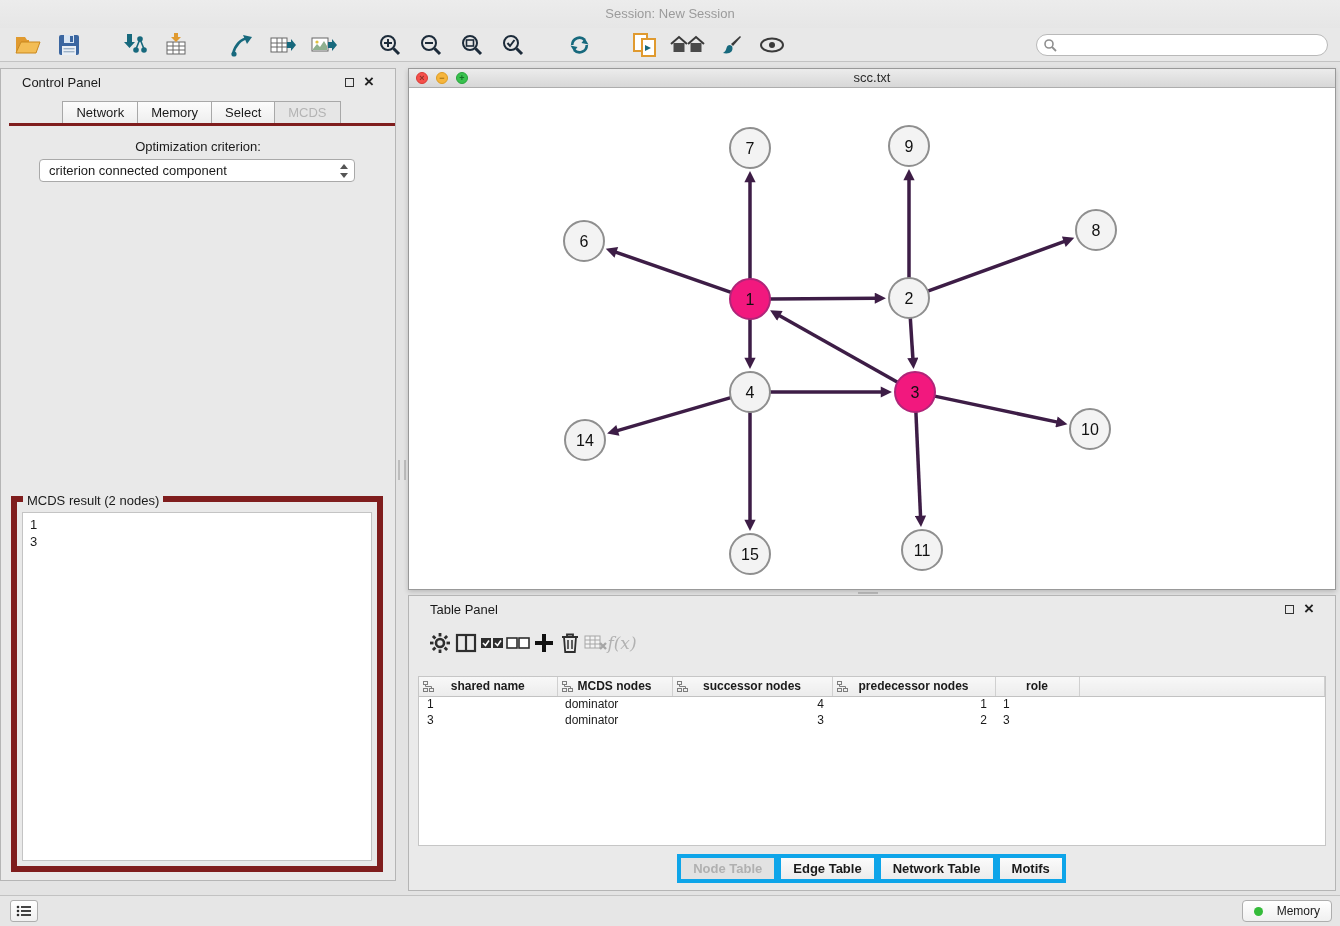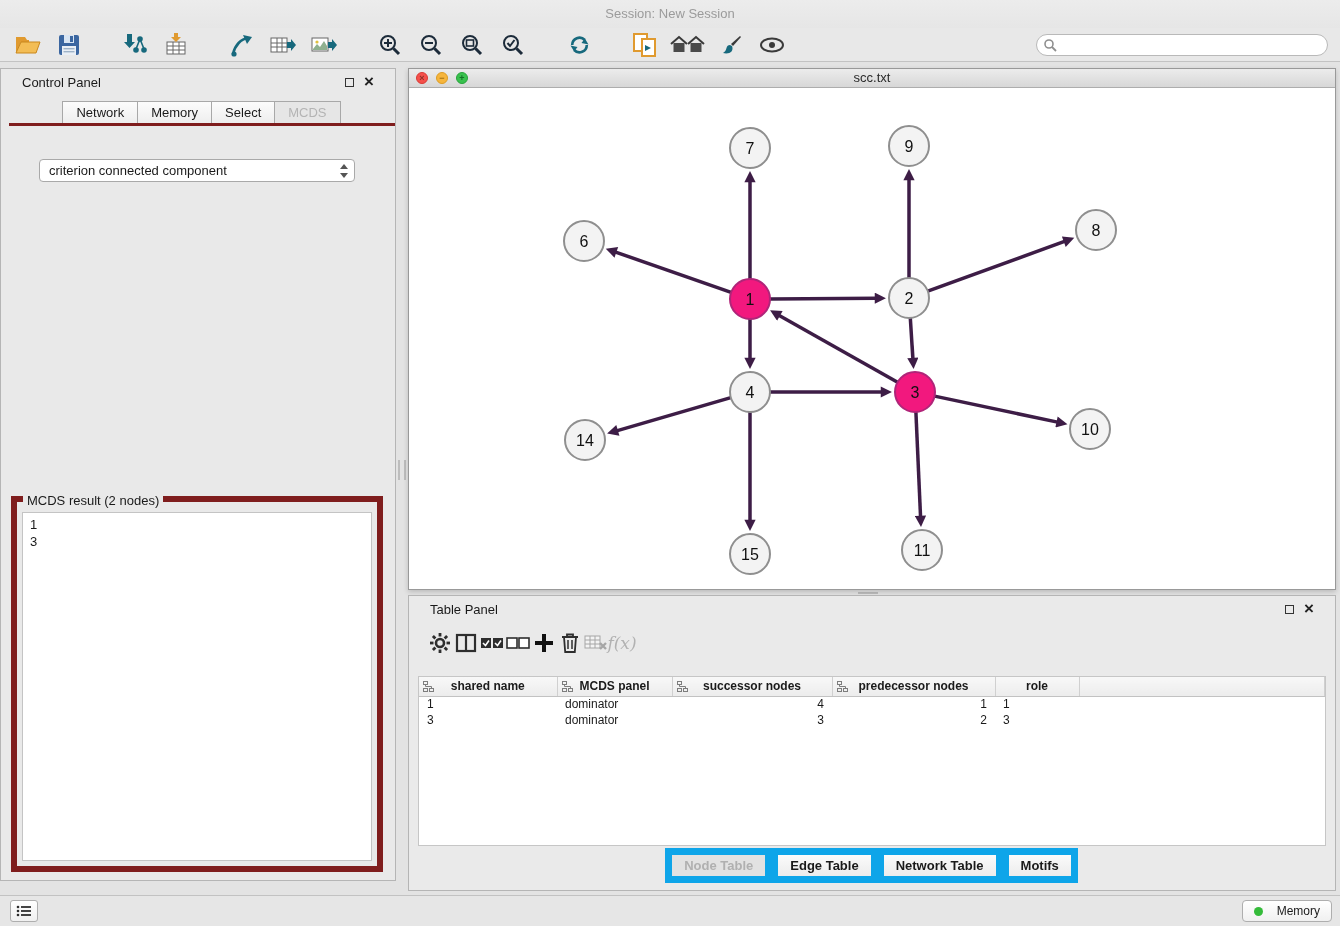--- a/index.html
+++ b/index.html
@@ -71,21 +71,21 @@
     border:1px solid #c6c6c6; overflow:hidden; }
   table.node-table { border-collapse:collapse; table-layout:fixed; width:100%; }
   .node-table th { height:19px; background:linear-gradient(#f8f8f8,#ececec);
     border-right:1px solid #d0d0d0; border-bottom:1px solid #c2c2c2;
     font-size:12px; font-weight:bold; position:relative; padding:0 4px; }
   .node-table th .th-label { display:block; text-align:center; }
   .node-table th .sort-ic { position:absolute; left:4px; top:4px; }
   .node-table td { height:16px; font-size:12px; padding:0 8px; white-space:nowrap; }
   .tp-tabs { position:absolute; left:0; right:0; bottom:7px; display:flex; justify-content:center; }
   .tp-tab { font-size:13px; font-weight:bold; color:#1a1a1a; background:linear-gradient(#fbfbfb,#ececec);
-    border:7px solid #0ea5e9; padding:3px 12px; margin-left:-1px; }
+    border:4px solid #0ea5e9; padding:3px 12px; margin-left:-1px; }
   .tp-tab.active { background:#e2e2e2; color:#b0b0b0; font-weight:bold; }
 
   
   .statusbar { position:absolute; left:0; bottom:0; right:0; height:31px; background:#e6e6e6;
     border-top:1px solid #c2c2c2; }
   .hamburger-btn { position:absolute; left:10px; top:4px; width:28px; height:22px;
     background:linear-gradient(#fff,#f0f0f0); border:1px solid #aeaeae; border-radius:3px;
     display:flex; align-items:center; justify-content:center; }
   .memory-btn { position:absolute; right:8px; top:4px; height:22px;
     background:linear-gradient(#fff,#f0f0f0); border:1px solid #aeaeae; border-radius:4px;
@@ -243,20 +243,21 @@
       <span class="float-ic"></span>
       <span class="close-ic">×</span>
     </span>
   </div>
   <div class="cp-tabs">
     <span class="cp-tab">Network</span>
     <span class="cp-tab">Memory</span>
     <span class="cp-tab">Select</span>
     <span class="cp-tab active">MCDS</span>
   </div>
+  <div class="opt-label">Optimization criterion:</div>
   <div class="dropdown">
     <span class="dd-value">criterion connected component</span>
     <svg width="12" height="16" viewBox="0 0 12 16">
         <path d="M6 1l4 5H2z" fill="#555"></path>
         <path d="M6 15l4-5H2z" fill="#555"></path>
       </svg>
   </div>
   <div class="result-group">
     <span class="result-legend">MCDS result (2 nodes)</span>
     <div class="result-inner">
@@ -434,21 +435,21 @@
                 </svg></span>
             <span class="th-label">shared name</span>
           </th>
           <th>
             <span class="sort-ic"><svg width="11" height="11" viewBox="0 0 11 11">
                   <rect x="0.5" y="0.5" width="4" height="3" fill="none" stroke="#7d7d7d"></rect>
                   <rect x="0.5" y="7.5" width="4" height="3" fill="none" stroke="#7d7d7d"></rect>
                   <rect x="6.5" y="7.5" width="4" height="3" fill="none" stroke="#7d7d7d"></rect>
                   <path d="M2.5 3.5v2M2.5 5.5h6M8.5 5.5v2" stroke="#7d7d7d" fill="none"></path>
                 </svg></span>
-            <span class="th-label">MCDS panel</span>
+            <span class="th-label">MCDS nodes</span>
           </th>
           <th>
             <span class="sort-ic"><svg width="11" height="11" viewBox="0 0 11 11">
                   <rect x="0.5" y="0.5" width="4" height="3" fill="none" stroke="#7d7d7d"></rect>
                   <rect x="0.5" y="7.5" width="4" height="3" fill="none" stroke="#7d7d7d"></rect>
                   <rect x="6.5" y="7.5" width="4" height="3" fill="none" stroke="#7d7d7d"></rect>
                   <path d="M2.5 3.5v2M2.5 5.5h6M8.5 5.5v2" stroke="#7d7d7d" fill="none"></path>
                 </svg></span>
             <span class="th-label">successor nodes</span>
           </th>

